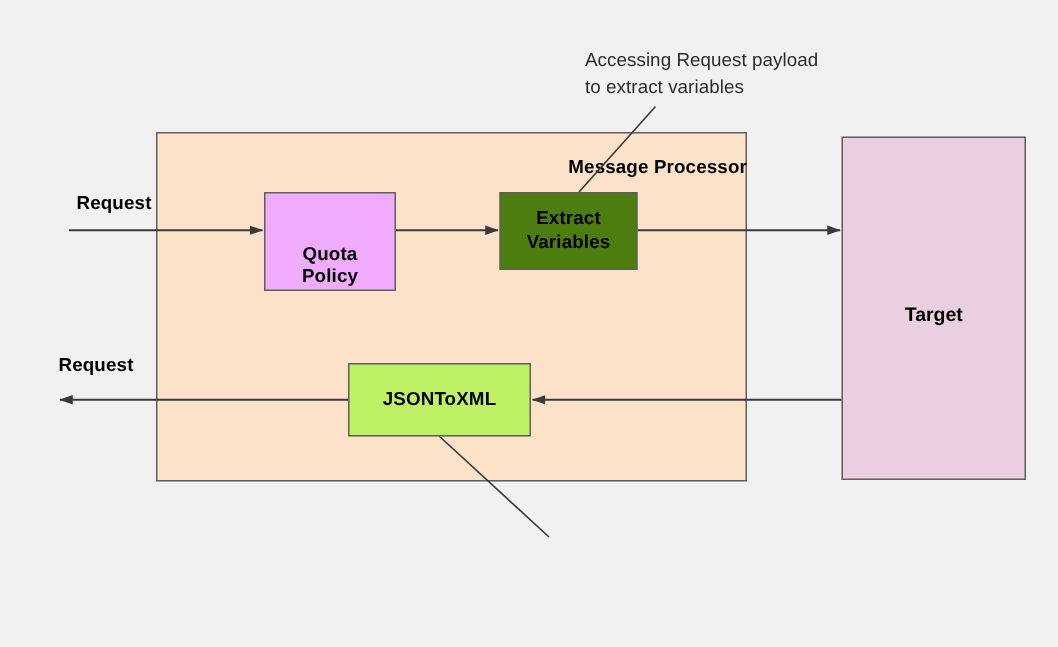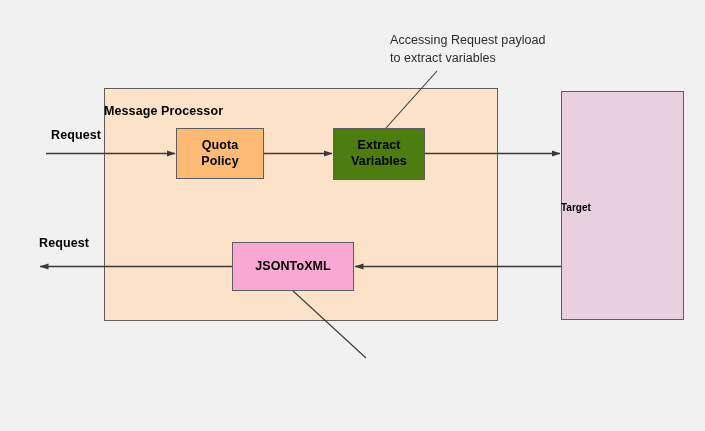--- a/index.html
+++ b/index.html
@@ -46,62 +46,64 @@
     top: 88px;
     width: 394px;
     height: 233px;
     background: #fbe2c9;
   }
   #mp-title {
     position: absolute;
     left: 104px;
     top: 104px;
     width: 394px;
-    text-align: left;
+    text-align: right;
     font-weight: bold;
     font-size: 12.5px;
     color: #000;
     letter-spacing: 0.1px;
   }
   #target-box {
     left: 561px;
     top: 91px;
     width: 123px;
     height: 229px;
     background: #e9cfdf;
   }
   #target-label {
     position: absolute;
     left: 561px;
     top: 202px;
     width: 123px;
+    text-align: center;
     font-weight: bold;
-    font-size: 10px;
+    font-size: 13px;
     color: #000;
   }
   #quota-policy {
     left: 176px;
     top: 128px;
     width: 88px;
-    height: 51px;
-    background: #fdba74;
+    height: 66px;
+    background: #f0abfc;
+    align-items: flex-end;
   }
   #extract-variables {
     left: 333px;
     top: 128px;
     width: 92px;
     height: 52px;
     background: #4d7c0f;
   }
   #json-to-xml {
     left: 232px;
     top: 242px;
     width: 122px;
     height: 49px;
-    background: #f9a8d4;
+    background: #bef264;
   }
   .edge-label {
     position: absolute;
     font-weight: bold;
     font-size: 12.5px;
     color: #000;
     white-space: nowrap;
     letter-spacing: 0.1px;
     margin-left: 20px;
   }

